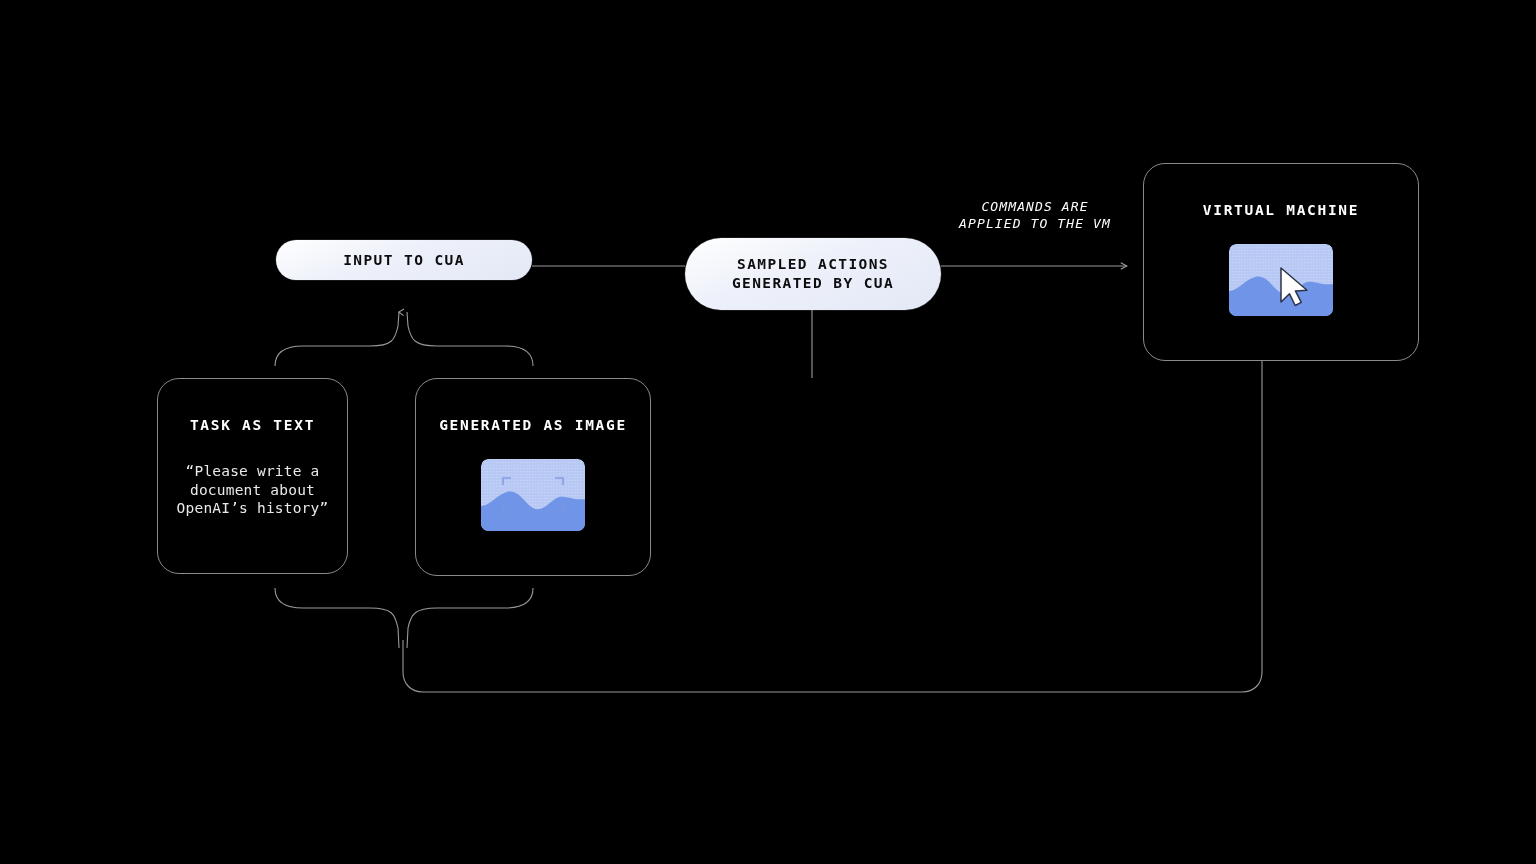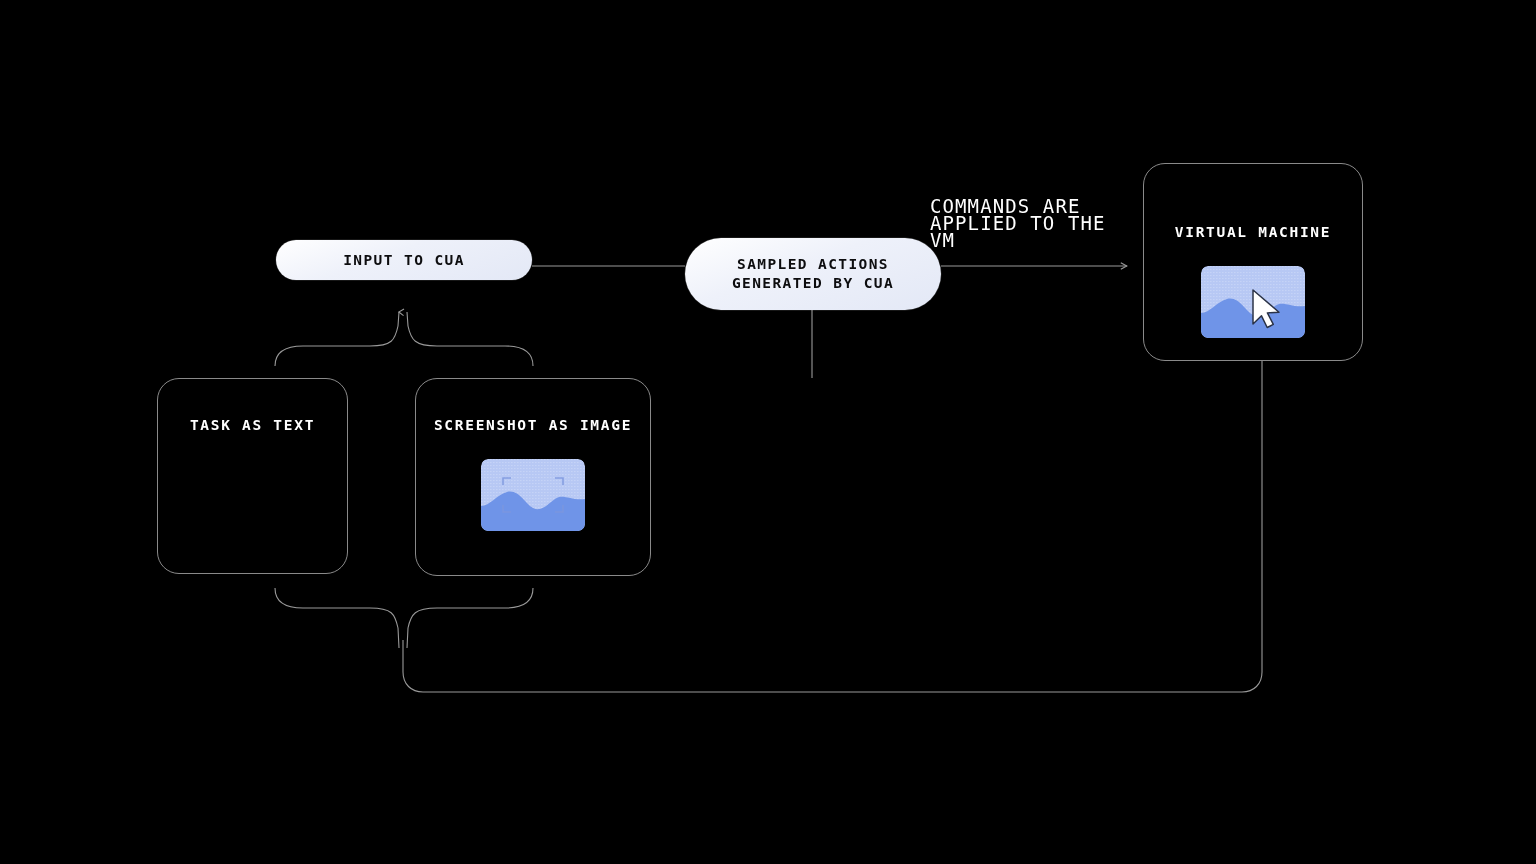--- a/index.html
+++ b/index.html
@@ -94,39 +94,40 @@
   #card-actions {
     left: 695px; top: 378px; width: 236px; height: 198px;
   }
   #card-actions .card-title { margin-top: 38px; }
   #card-actions .card-body  {
     margin-top: 18px; text-align: left; align-self: flex-start;
     margin-left: 44px;
   }
 
   #card-vm {
-    left: 1143px; top: 163px; width: 220px; height: 198px; justify-content: center;
+    left: 1143px; top: 163px; width: 276px; height: 198px;
   }
   #card-vm .card-title { margin-top: 38px; }
   #card-vm .thumb-wrap { margin-top: 26px; }
 
   
   .thumb-wrap { position: relative; line-height: 0; }
   .thumb { display: block; border-radius: 7px; }
 
   
   .edge-label {
     position: absolute;
-    font-size: 19px;
+    font-size: 13px;
     line-height: 17px;
     letter-spacing: 1.1px;
     color: #ffffff;
-    text-align: left;
+    text-align: center;
     white-space: pre-line;
     font-weight: 400;
+    font-style: italic;
   }
   #label-commands { left: 930px; top: 198px; width: 210px; }
 </style>
 </head>
 <body>
 
 <div id="stage">
 
   <svg id="wires" viewBox="0 0 1536 864" width="1536" height="864">
     <defs>
@@ -181,24 +182,27 @@
     <span class="pill-label">INPUT TO CUA</span>
   </div>
 
   <div class="pill" id="pill-actions">
     <span class="pill-label">SAMPLED ACTIONS
 GENERATED BY CUA</span>
   </div>
 
   <div class="card" id="card-task">
     <div class="card-title">TASK AS TEXT</div>
+    <div class="card-body">“Please write a
+document about
+OpenAI’s history”</div>
   </div>
 
   <div class="card" id="card-screenshot">
-    <div class="card-title">SCREENSHOT AS IMAGE</div>
+    <div class="card-title">GENERATED AS IMAGE</div>
     <div class="thumb-wrap">
       <svg class="thumb" width="104" height="72" viewBox="0 0 104 72">
         <defs>
           <pattern id="dots1" width="3" height="3" patternUnits="userSpaceOnUse">
             <rect width="3" height="3" fill="#b7c8f4"></rect>
             <rect x="0" y="0" width="1.6" height="1.1" fill="#c5d3f7"></rect>
           </pattern>
           <clipPath id="clipThumb1">
             <rect x="0" y="0" width="104" height="72" rx="7" ry="7"></rect>
           </clipPath>

